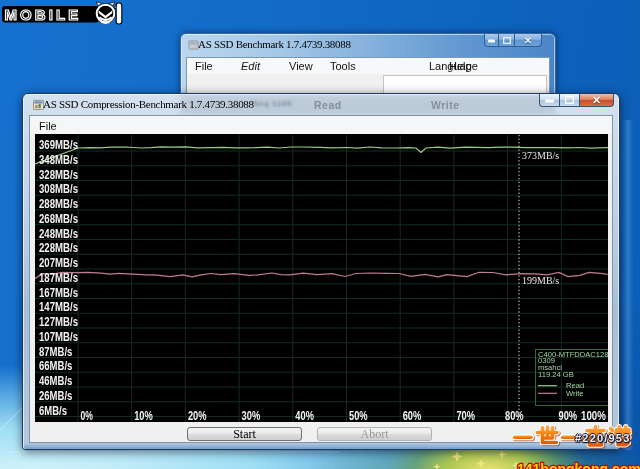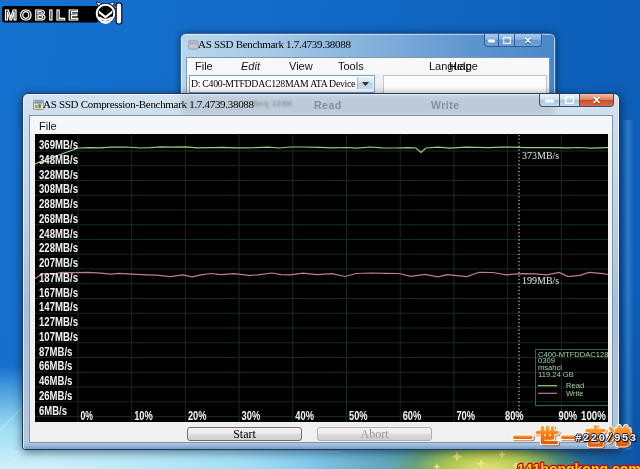--- a/index.html
+++ b/index.html
@@ -52,21 +52,21 @@
 .w7btn{position:absolute;width:115px;height:14px;border:1px solid #8e8f8f;border-radius:3px;
  background:linear-gradient(180deg,#f3f3f3 0%,#ebebeb 45%,#dddddd 50%,#cfcfcf 100%);
  font-family:"Liberation Serif",serif;font-size:12px;text-align:center;line-height:13px;color:#000;box-sizing:border-box;}
 .w7btn.dis{color:#9a9a9a;border-color:#aeb2b6;}
 
 #wm2{position:absolute;left:517px;top:445px;font-size:14px;font-weight:bold;}
 #wm2 span{position:absolute;left:0;top:16px;white-space:nowrap;}
 .wmstroke{color:#c00;-webkit-text-stroke:2.3px #c00;text-shadow:2px 2px 1px rgba(100,0,0,0.55);}
 .wmfill{color:#ffd200;}
 #wm3{position:absolute;left:575px;top:432px;font-size:11px;font-weight:bold;color:#eef0f8;
- text-shadow:-1px 0 0 #223,1px 0 0 #223,0 -1px 0 #223,0 1px 1px #112,1px 1px 1px #001;letter-spacing:1.2px;font-family:Liberation Mono, monospace;}
+ text-shadow:-1px 0 0 #223,1px 0 0 #223,0 -1px 0 #223,0 1px 1px #112,1px 1px 1px #001;letter-spacing:1.2px;}
 </style>
 </head>
 <body>
 <div id="desktop">
 
 <svg id="logo" width="130" height="27" viewBox="0 0 130 27">
   <rect x="1" y="5" width="97" height="16.5" rx="3" fill="#000"></rect>
   <text x="3.5" y="18.5" font-family="Liberation Sans, sans-serif" font-size="15" font-weight="bold" letter-spacing="3.1" fill="none" stroke="#fff" stroke-width="1.15">MOBILE</text>
   <circle cx="104.5" cy="12.5" r="10.3" fill="#000"></circle>
   <path d="M97,4.5 L95.2,0.8 L101.5,2.8 Z" fill="#fff" stroke="#000" stroke-width="0.7"></path>
@@ -128,31 +128,25 @@
       <div class="cap bcap" style="width:27px;border-left:none;border-radius:0 0 4px 0;">
             <span class="glyph" style="font-weight:bold;font-size:10px;color:#f2f7fc;text-shadow:0 1px 1px #1c4470;">✕</span>
           </div>
     </div>
   </div>
   <div class="client">
     <div class="menubar">
       <span style="left:8px;">File</span>
           <span style="left:54px;font-style:italic;">Edit</span>
           <span style="left:102px;">View</span>
-          <span style="left:151px;">Tools</span>
+          <span style="left:143px;">Tools</span>
           <span style="left:199px;padding-left:43px;">Language</span>
           <span style="left:262px;">Help</span>
     </div>
     <div class="combrow">
-      <div class="combo">
-            <span style="position:absolute;left:1px;top:2px;">D: C400-MTFDDAC128MAM ATA Device</span>
-        <div class="arr"><svg width="15" height="12" viewBox="0 0 15 12">
-                <path d="M4,5 L11,5 L7.5,9 Z" fill="#333"></path>
-              </svg></div>
-      </div>
       <div class="panel"></div>
     </div>
   </div>
 </div>
 
 <div id="win2">
   <div class="tint"></div>
   <div class="bframe"></div>
   <div class="bgtxt" style="left:230px;font-size:8px;filter:blur(1px);">Seq 128K</div>
   <div class="bgtxt" style="left:291px;">Read</div>

